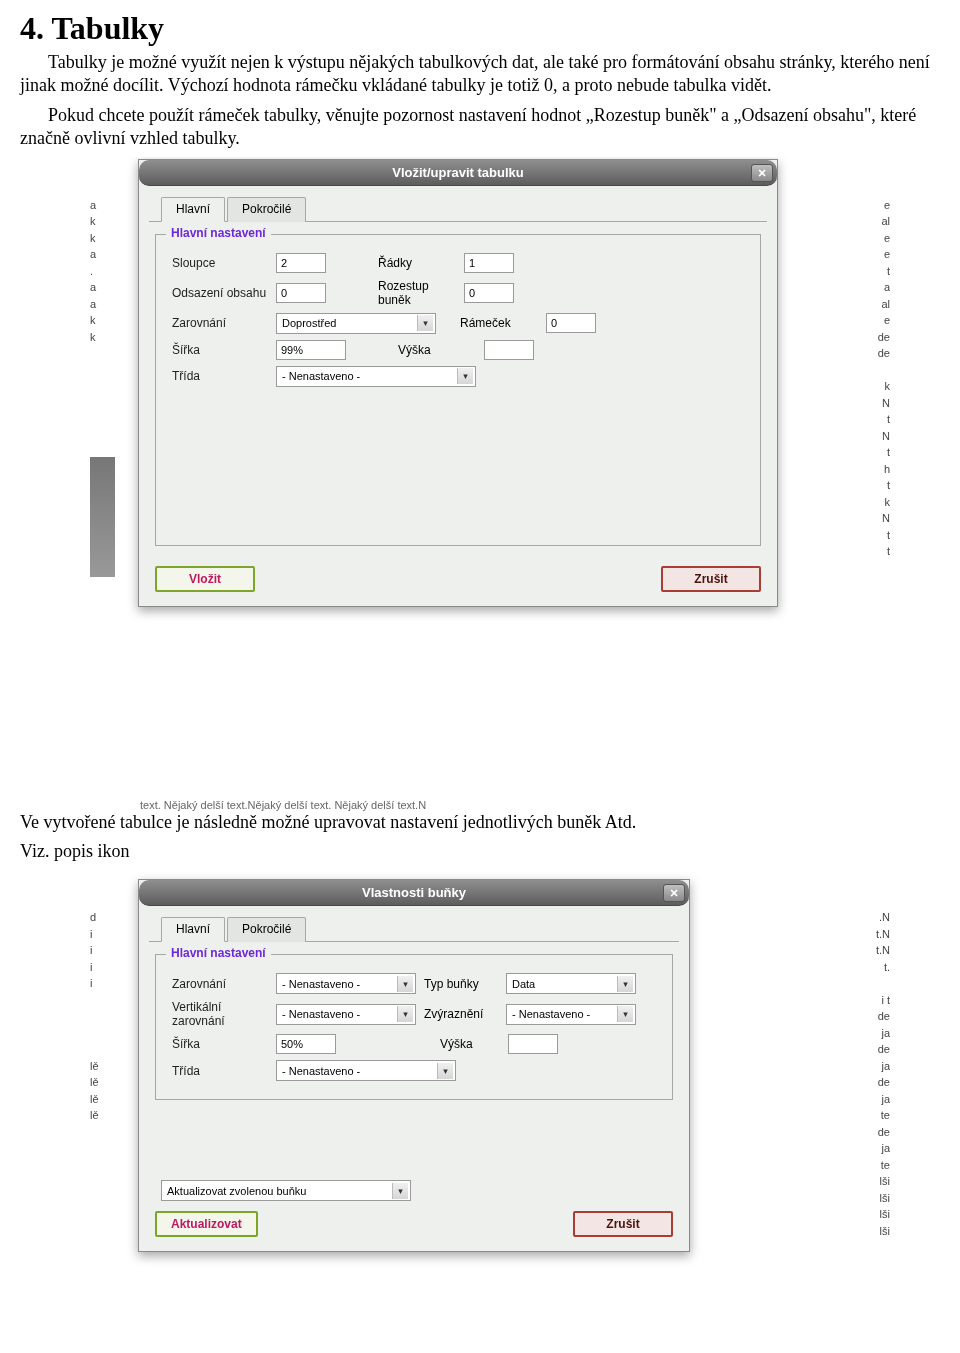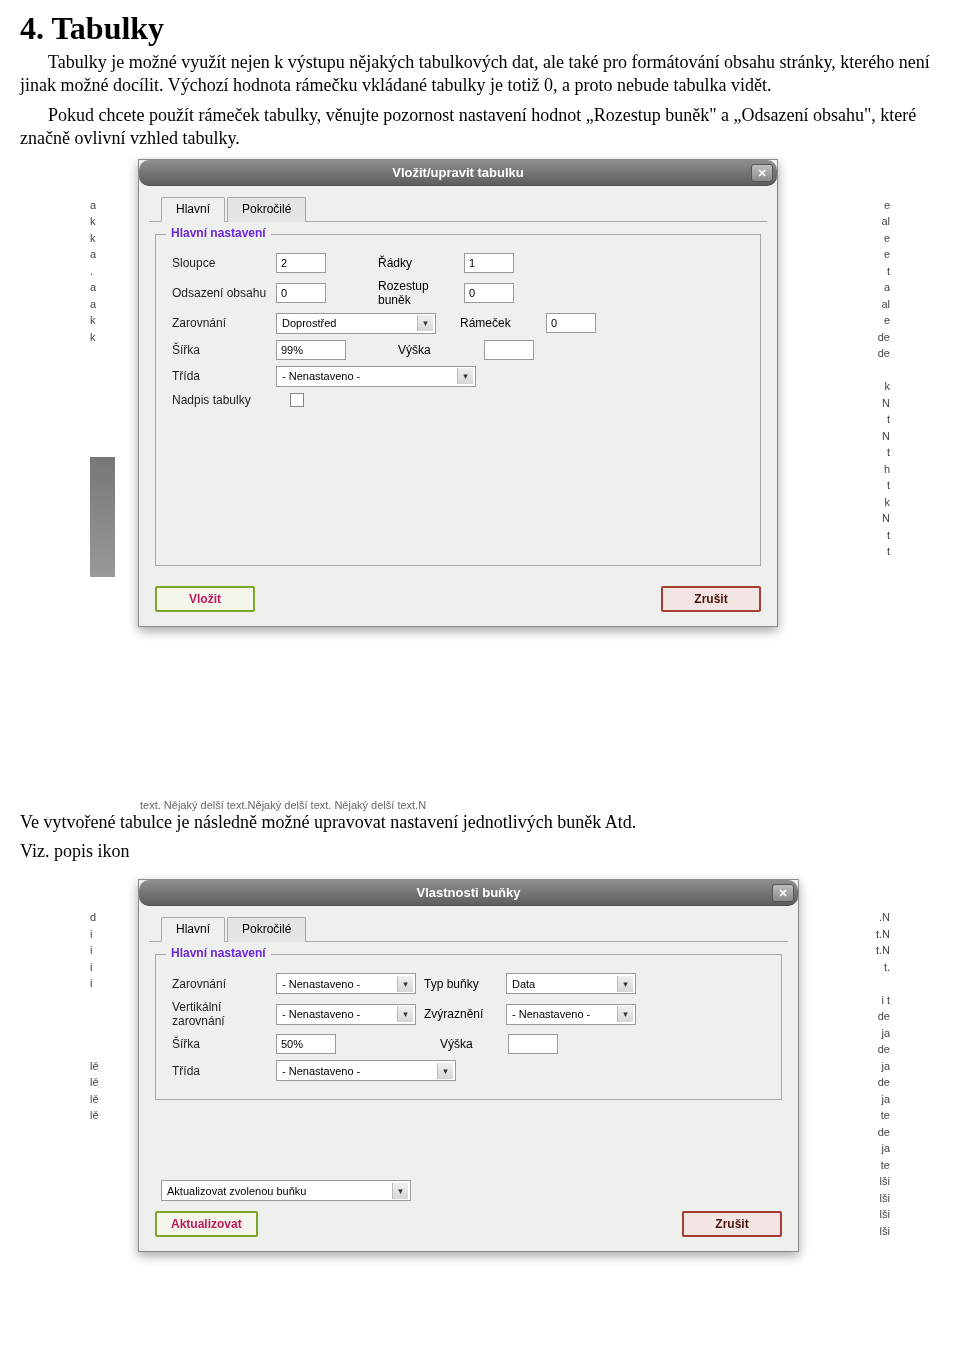--- a/index.html
+++ b/index.html
@@ -72,21 +72,21 @@
     position: absolute;
     left: 48px;
     top: 2px;
     width: 640px;
     background: #eef0ee;
     border: 1px solid #8a8a8a;
     font-family: Verdana, Arial, sans-serif;
     font-size: 12px;
     box-shadow: 0 4px 10px rgba(0,0,0,0.35);
   }
-  .dialog.cell { width: 661px; left: 48px; top: 10px; }
+  .dialog.cell { width: 552px; left: 48px; top: 10px; }
 
   .titlebar {
     height: 26px;
     background: linear-gradient(#8f8f8f, #5d5d5d);
     color: #fff;
     font-weight: bold;
     text-align: center;
     line-height: 26px;
     position: relative;
     font-size: 13px;
@@ -335,24 +335,20 @@
       </div>
 
       <div class="form-row">
         <span class="lbl">Třída</span>
         <div class="sel" style="width:200px">
           <span>- Nenastaveno -</span>
           <span class="chev">▾</span>
         </div>
       </div>
 
-      <div class="form-row">
-        <span class="lbl wide">Nadpis tabulky</span>
-        <span class="chk"></span>
-      </div>
 
       <div style="height:140px"></div>
     </div>
 
     <div class="dialog-buttons">
       <div class="btn green">Vložit</div>
       <div class="btn red">Zrušit</div>
     </div>
   </div>
 </div>

